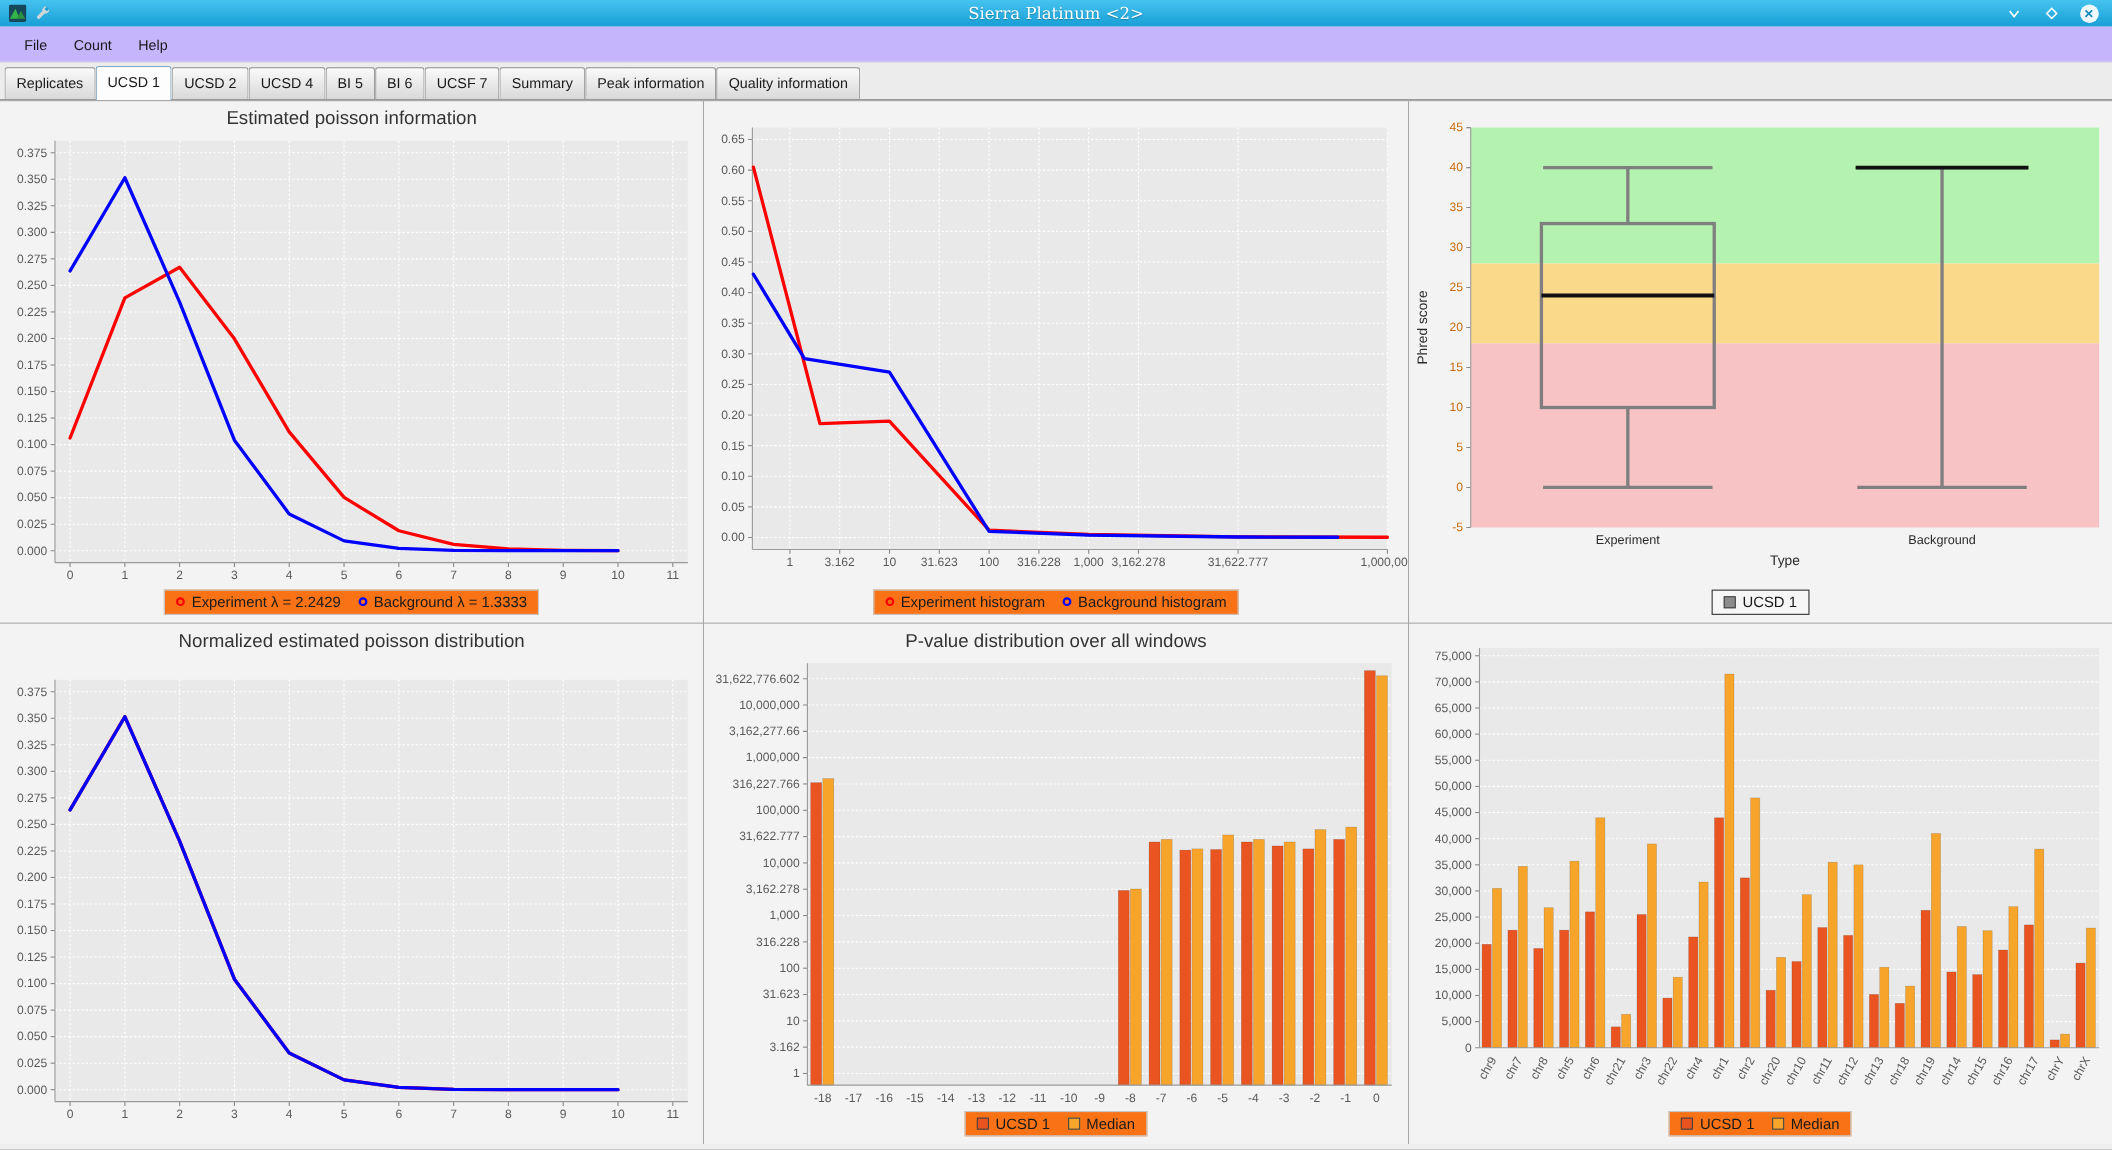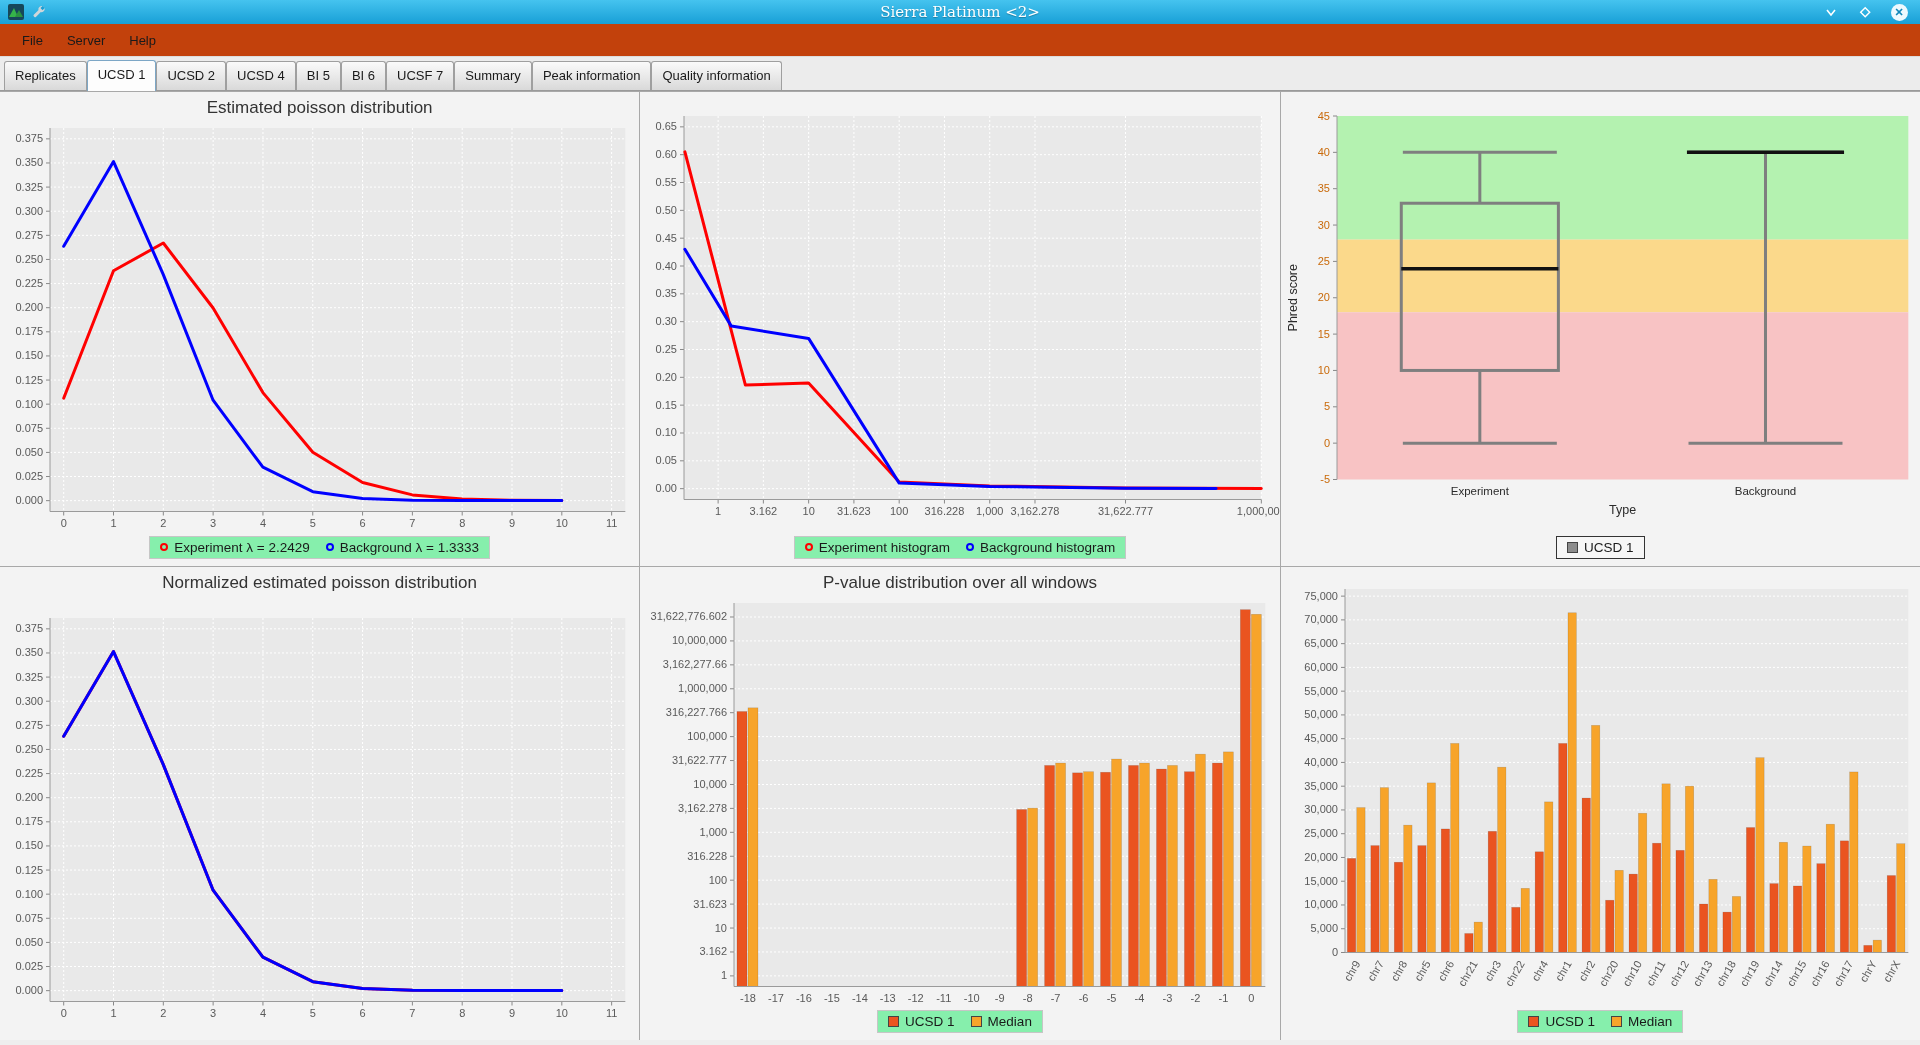--- a/index.html
+++ b/index.html
@@ -6,33 +6,33 @@
   html,body{width:1920px;height:1045px;overflow:hidden}
   body{font-family:"Liberation Sans",sans-serif;background:#eeeeee}
   
   .titlebar{height:24px;background:linear-gradient(#45c3ef,#189fd6);display:flex;align-items:center;position:relative;color:#fff}
   .tb-icons{display:flex;gap:6px;padding-left:8px;z-index:2;align-items:center}
   .tb-title{position:absolute;left:0;right:0;text-align:center;font-family:"DejaVu Serif",serif;font-size:15px;text-shadow:0 1px 1px rgba(0,0,0,.25)}
   .tb-controls{margin-left:auto;display:flex;gap:16px;padding-right:12px;z-index:2;align-items:center}
   .tb-btn{width:18px;height:18px;display:flex;align-items:center;justify-content:center;cursor:default}
   .close-circle{width:17px;height:17px;border-radius:50%;background:#eef9fe;color:#1187ba;font-size:11px;font-weight:bold;display:flex;align-items:center;justify-content:center}
   
-  .menubar{height:33px;background:#c2410c;border-bottom:1px solid #dcdcdc;display:flex;align-items:center;padding-left:10px}
+  .menubar{height:33px;background:#c4b5fd;border-bottom:1px solid #dcdcdc;display:flex;align-items:center;padding-left:10px}
   .menu-item{font-size:13px;color:#1a1a1a;padding:6px 12px}
   
   .tabbar{height:34px;background:#ececec;display:flex;align-items:flex-end;padding:4px 0 0 4px;gap:0;border-bottom:1px solid #9a9a9a}
   .tab{font-size:13px;color:#1a1a1a;padding:6px 10px 7px;background:linear-gradient(#fafafa,#d9d9d9);border:1px solid #9f9f9f;border-bottom:none;border-radius:3px 3px 0 0;white-space:nowrap}
   .tab.selected{background:#fdfdfd;border-color:#7da7c6;position:relative;margin-bottom:-1px;padding-bottom:9px}
   
   .charts{display:grid;grid-template-columns:1fr 1fr 1fr;grid-template-rows:1fr 1fr;height:949px;background:#a8a8a8;gap:1px;border-top:1px solid #a8a8a8}
   .cell{background:#f3f3f3;display:flex;flex-direction:column;min-width:0;min-height:0;padding-top:4px}
   .chart-title{text-align:center;font-size:17px;color:#333;height:24px;line-height:24px;flex:0 0 auto}
   svg.plot{flex:1 1 auto;width:100%;display:block}
   .legend-row{flex:0 0 30px;display:flex;justify-content:center;align-items:flex-start}
-  .legend-box{display:inline-flex;align-items:center;gap:16px;border:1px solid #c6c6c6;padding:3px 10px;font-size:13.5px;color:#1a1a1a;background:#86efac}
+  .legend-box{display:inline-flex;align-items:center;gap:16px;border:1px solid #c6c6c6;padding:3px 10px;font-size:13.5px;color:#1a1a1a;background:#f97316}
   .legend-box.dark{border-color:#333;background:#f6f6f6}
   .legend-item{display:inline-flex;align-items:center;gap:6px}
   .mk-circle{width:8px;height:8px;border-radius:50%;border:2.5px solid;display:inline-block;background:transparent}
   .mk-square{width:11px;height:11px;display:inline-block;border:1px solid #444}
   
   text{font-family:"Liberation Sans",sans-serif}
   .tick{font-size:11px;fill:#595959}
   .tick-o{font-size:11px;fill:#c96a0a}
   .catlab{font-size:11.5px;fill:#2b2b2b}
   .axlab{font-size:12.5px;fill:#2b2b2b}
@@ -70,41 +70,41 @@
         </svg>
       </div>
       <div class="tb-btn">
         <span class="close-circle">✕</span>
       </div>
     </div>
   </div>
 
   <div class="menubar">
       <div class="menu-item">File</div>
-      <div class="menu-item">Server</div>
+      <div class="menu-item">Count</div>
       <div class="menu-item">Help</div>
     </div>
 
   <div class="tabbar">
       <div class="tab">Replicates</div>
       <div class="tab selected">UCSD 1</div>
       <div class="tab">UCSD 2</div>
       <div class="tab">UCSD 4</div>
       <div class="tab">BI 5</div>
       <div class="tab">BI 6</div>
       <div class="tab">UCSF 7</div>
       <div class="tab">Summary</div>
       <div class="tab">Peak information</div>
       <div class="tab">Quality information</div>
     </div>
 
   <div class="charts">
 
     <div class="cell">
-      <div class="chart-title">Estimated poisson distribution</div>
+      <div class="chart-title">Estimated poisson information</div>
       <svg class="plot" viewBox="0 0 639.328125 415.5">
           <rect x="50" y="8" width="575.328125" height="383.5" fill="#e9e9e9"></rect>
           <line x1="50" y1="380.64622641509436" x2="625.328125" y2="380.64622641509436" stroke="#ffffff" stroke-dasharray="2 2"></line>
           <line x1="46" y1="380.64622641509436" x2="50" y2="380.64622641509436" stroke="#888"></line>
           <text x="43" y="384.14622641509436" text-anchor="end" class="tick">0.000</text>
           <line x1="50" y1="356.52672955974845" x2="625.328125" y2="356.52672955974845" stroke="#ffffff" stroke-dasharray="2 2"></line>
           <line x1="46" y1="356.52672955974845" x2="50" y2="356.52672955974845" stroke="#888"></line>
           <text x="43" y="360.02672955974845" text-anchor="end" class="tick">0.025</text>
           <line x1="50" y1="332.40723270440253" x2="625.328125" y2="332.40723270440253" stroke="#ffffff" stroke-dasharray="2 2"></line>
           <line x1="46" y1="332.40723270440253" x2="50" y2="332.40723270440253" stroke="#888"></line>

